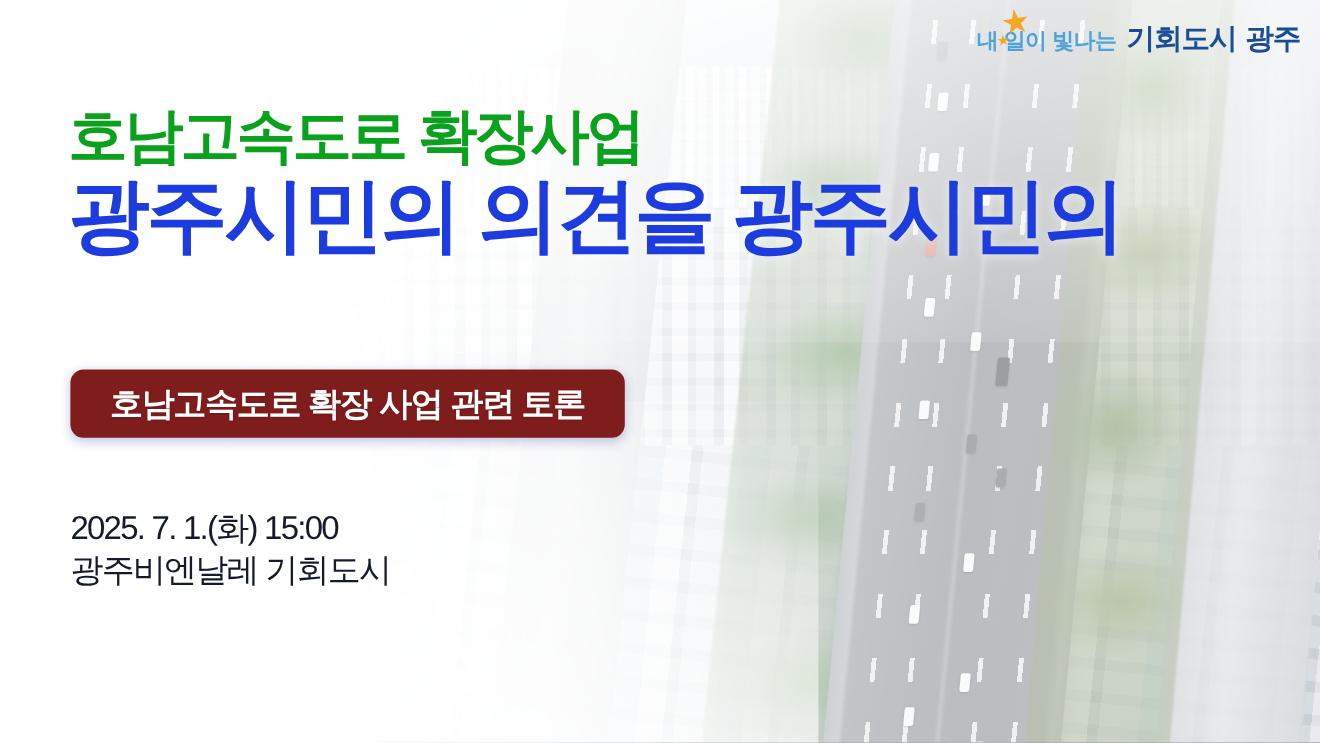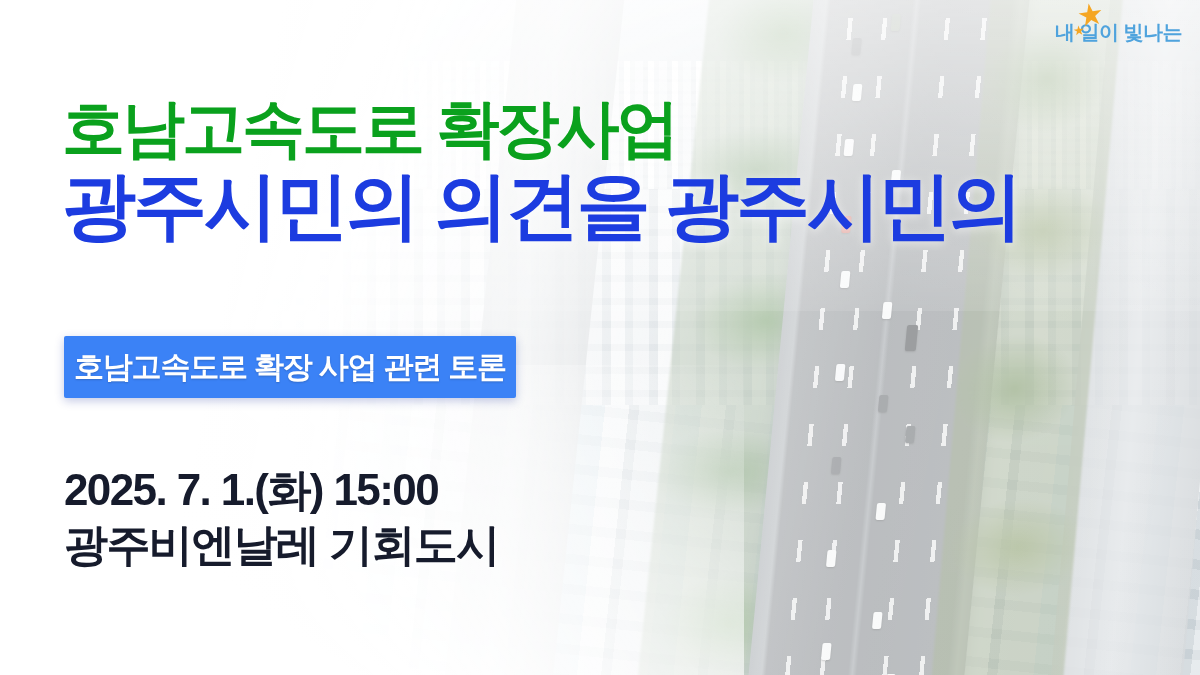--- a/index.html
+++ b/index.html
@@ -179,49 +179,49 @@
   }
   .logo-brand{
     font-size:26px; font-weight:700; color:#1b4d96;
     letter-spacing:-1px; white-space:nowrap;
   }
   .logo-city{ margin-left:8px; }
 
   
   .headline{ position:absolute; left:62px; top:96px; }
   .hl-line1{
-    font-size:63px; font-weight:700; letter-spacing:-3px;
+    font-size:54px; font-weight:700; letter-spacing:-3px;
     color:#0aa11d; line-height:1.04; white-space:nowrap;
     text-shadow:0 2px 10px rgba(255,255,255,.55);
   }
   .hl-line2{
     margin-top:6px;
     font-size:74px; font-weight:700; letter-spacing:-3px;
     color:#1c3ce0; line-height:1.04; white-space:nowrap;
     text-shadow:0 2px 10px rgba(255,255,255,.55);
   }
 
   
   .badge{
     position:absolute; left:64px; top:336px;
-    height:62px; padding:0 10px;
+    height:62px; padding:0 36px;
     display:flex; align-items:center;
-    background:#3b82f6; border-radius:2px;
+    background:#7f1d1d; border-radius:12px;
     box-shadow:0 3px 10px rgba(20,40,150,.25);
   }
   .badge-text{
     font-size:30px; font-weight:700; color:#ffffff;
     letter-spacing:-1.2px; white-space:nowrap;
     text-shadow:0 1px 2px rgba(0,0,0,.18);
   }
 
   
   .details{ position:absolute; left:64px; top:462px; }
   .detail-line{
-    font-size:44px; font-weight:700; color:#161b2c;
+    font-size:30px; font-weight:400; color:#161b2c;
     letter-spacing:-1.6px; line-height:1.26; white-space:nowrap;
     text-shadow:0 1px 6px rgba(255,255,255,.7);
   }
 </style>
 </head>
 <body>
 
 <div class="stage">
 
   <div class="photo">
@@ -267,20 +267,23 @@
   <div class="wash-bottomleft"></div>
 
   <div class="content">
 
     <div class="logo">
       <div class="logo-slogan">
         <span class="star-big"></span>
         <span class="star-sm">★</span>
         <span>내 일이 빛나는</span>
       </div>
+      <div class="logo-brand">
+        <span>기회도시</span><span class="logo-city">광주</span>
+      </div>
     </div>
 
     <div class="headline">
       <div class="hl-line1">호남고속도로 확장사업</div>
       <div class="hl-line2">광주시민의 의견을 광주시민의</div>
     </div>
 
     <div class="badge">
       <span class="badge-text">호남고속도로 확장 사업 관련 토론</span>
     </div>

